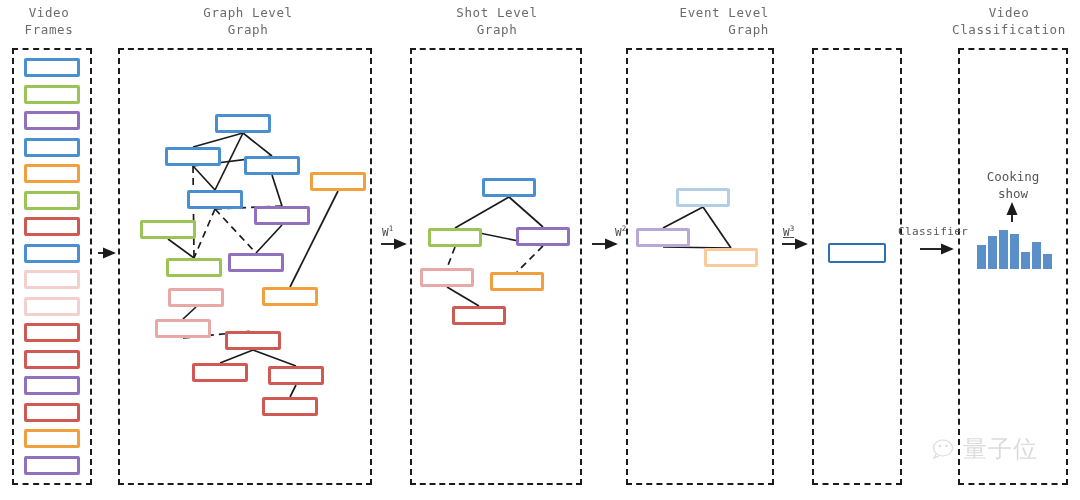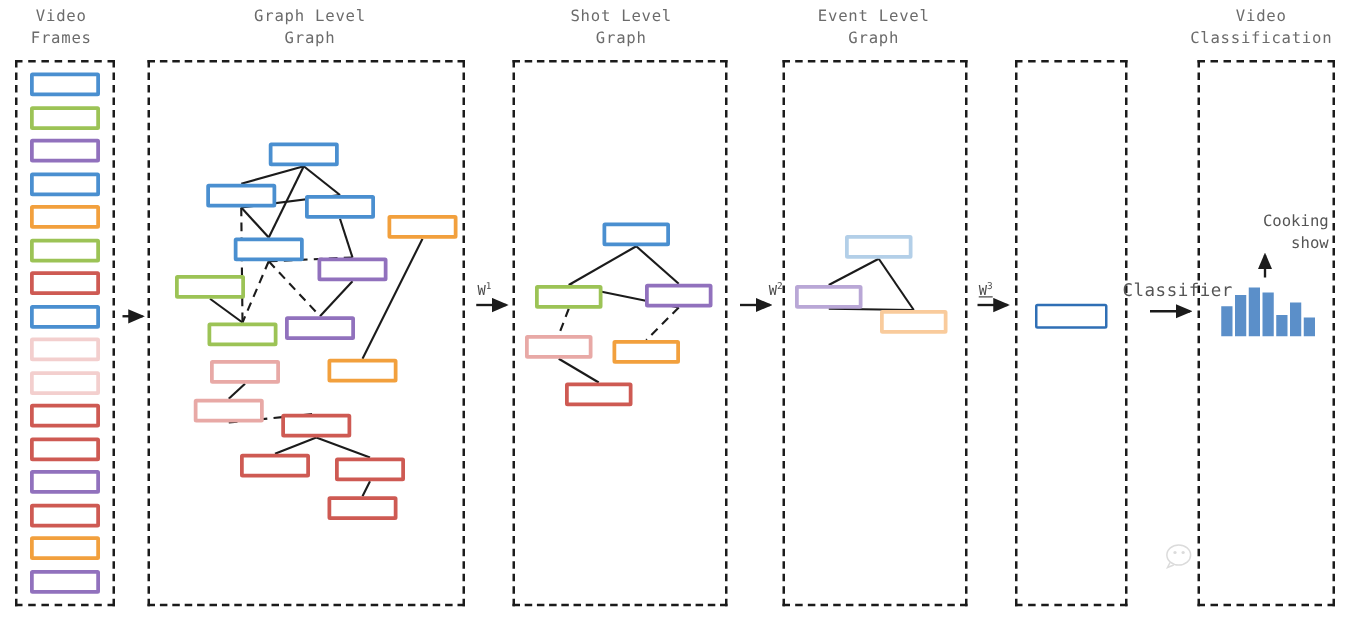--- a/index.html
+++ b/index.html
@@ -20,21 +20,21 @@
   
   .fbox{position:absolute;box-sizing:border-box;background:#ffffff;border-style:solid;border-radius:2px;}
 
   
   svg.edges{position:absolute;left:0;top:0;width:1080px;height:500px;overflow:visible;pointer-events:none;}
 
   
   .wlab{position:absolute;font-size:11px;color:#4a4a4a;font-family:"DejaVu Sans Mono","Liberation Mono",monospace;}
   .wlab sup{font-size:7.5px;}
 
-  .clslab{position:absolute;font-size:14px;color:#555;letter-spacing:.4px;}
+  .clslab{position:absolute;font-size:11px;color:#555;letter-spacing:.4px;}
   .cooklab{position:absolute;text-align:center;font-size:12.5px;line-height:17px;color:#555;white-space:pre-line;}
 
   
   .hist{position:absolute;display:flex;align-items:flex-end;gap:2px;}
   .hbar{background:#5b8fc9;width:9px;}
 
   
   .wm{position:absolute;display:flex;align-items:center;gap:5px;opacity:.30;}
   .wm-txt{font-size:24px;color:#8a8a8a;font-family:"DejaVu Sans","Liberation Sans",sans-serif;letter-spacing:1px;}
 </style>
@@ -42,21 +42,21 @@
 <body>
 
 <div class="stage">
 
   <div class="caption" style="left:4px;top:4px;width:90px;">Video
 Frames</div>
   <div class="caption" style="left:178px;top:4px;width:140px;">Graph Level
 Graph</div>
   <div class="caption" style="left:427px;top:4px;width:140px;">Shot Level
 Graph</div>
-  <div class="caption" style="left:629px;top:4px;width:140px;">Event Level
+  <div class="caption" style="left:629px;top:4px;width:140px;text-align:right;">Event Level
 Graph</div>
   <div class="caption" style="left:940px;top:4px;width:138px;">Video
 Classification</div>
 
   <div class="panel" style="left:12px;top:48px;width:80px;height:437px;"></div>
   <div class="panel" style="left:118px;top:48px;width:254px;height:437px;"></div>
   <div class="panel" style="left:410px;top:48px;width:172px;height:437px;"></div>
   <div class="panel" style="left:626px;top:48px;width:148px;height:437px;"></div>
   <div class="panel" style="left:812px;top:48px;width:90px;height:437px;"></div>
   <div class="panel" style="left:958px;top:48px;width:110px;height:437px;"></div>
@@ -164,34 +164,35 @@
     <span>W</span><sup>1</sup>
   </div>
   <div class="wlab" style="left:615px;top:224px;">
     <span>W</span><sup>2</sup>
   </div>
   <div class="wlab" style="left:783px;top:224px;text-decoration:underline;">
     <span>W</span><sup>3</sup>
   </div>
   <div class="clslab" style="left:898px;top:225px;">Classifier</div>
 
-  <div class="cooklab" style="left:963px;top:168px;width:100px;text-align:right;">Cooking
+  <div class="cooklab" style="left:963px;top:168px;width:100px;">Cooking
 show</div>
   <div class="hist" id="histogram" style="left:977px;top:225px;height:44px;">
       <div class="hbar" style="height: 24px; background: rgb(91, 143, 201);"></div>
       <div class="hbar" style="height: 33px; background: rgb(91, 143, 201);"></div>
       <div class="hbar" style="height: 39px; background: rgb(91, 143, 201);"></div>
       <div class="hbar" style="height: 35px; background: rgb(91, 143, 201);"></div>
       <div class="hbar" style="height: 17px; background: rgb(91, 143, 201);"></div>
       <div class="hbar" style="height: 27px; background: rgb(91, 143, 201);"></div>
       <div class="hbar" style="height: 15px; background: rgb(91, 143, 201);"></div>
     </div>
 
   <div class="wm" style="left:932px;top:433px;">
     <svg width="26" height="24" viewBox="0 0 26 24">
       <ellipse cx="11" cy="11" rx="9.5" ry="8" fill="none" stroke="#8a8a8a" stroke-width="1.2"></ellipse>
       <path d="M4 17 L2 21 L7 19" fill="none" stroke="#8a8a8a" stroke-width="1.2"></path>
       <circle cx="8" cy="9" r="1.3" fill="#8a8a8a"></circle>
       <circle cx="14.5" cy="9" r="1.3" fill="#8a8a8a"></circle>
     </svg>
+    <span class="wm-txt">量子位</span>
   </div>
 
 </div>
 
 </body></html>

